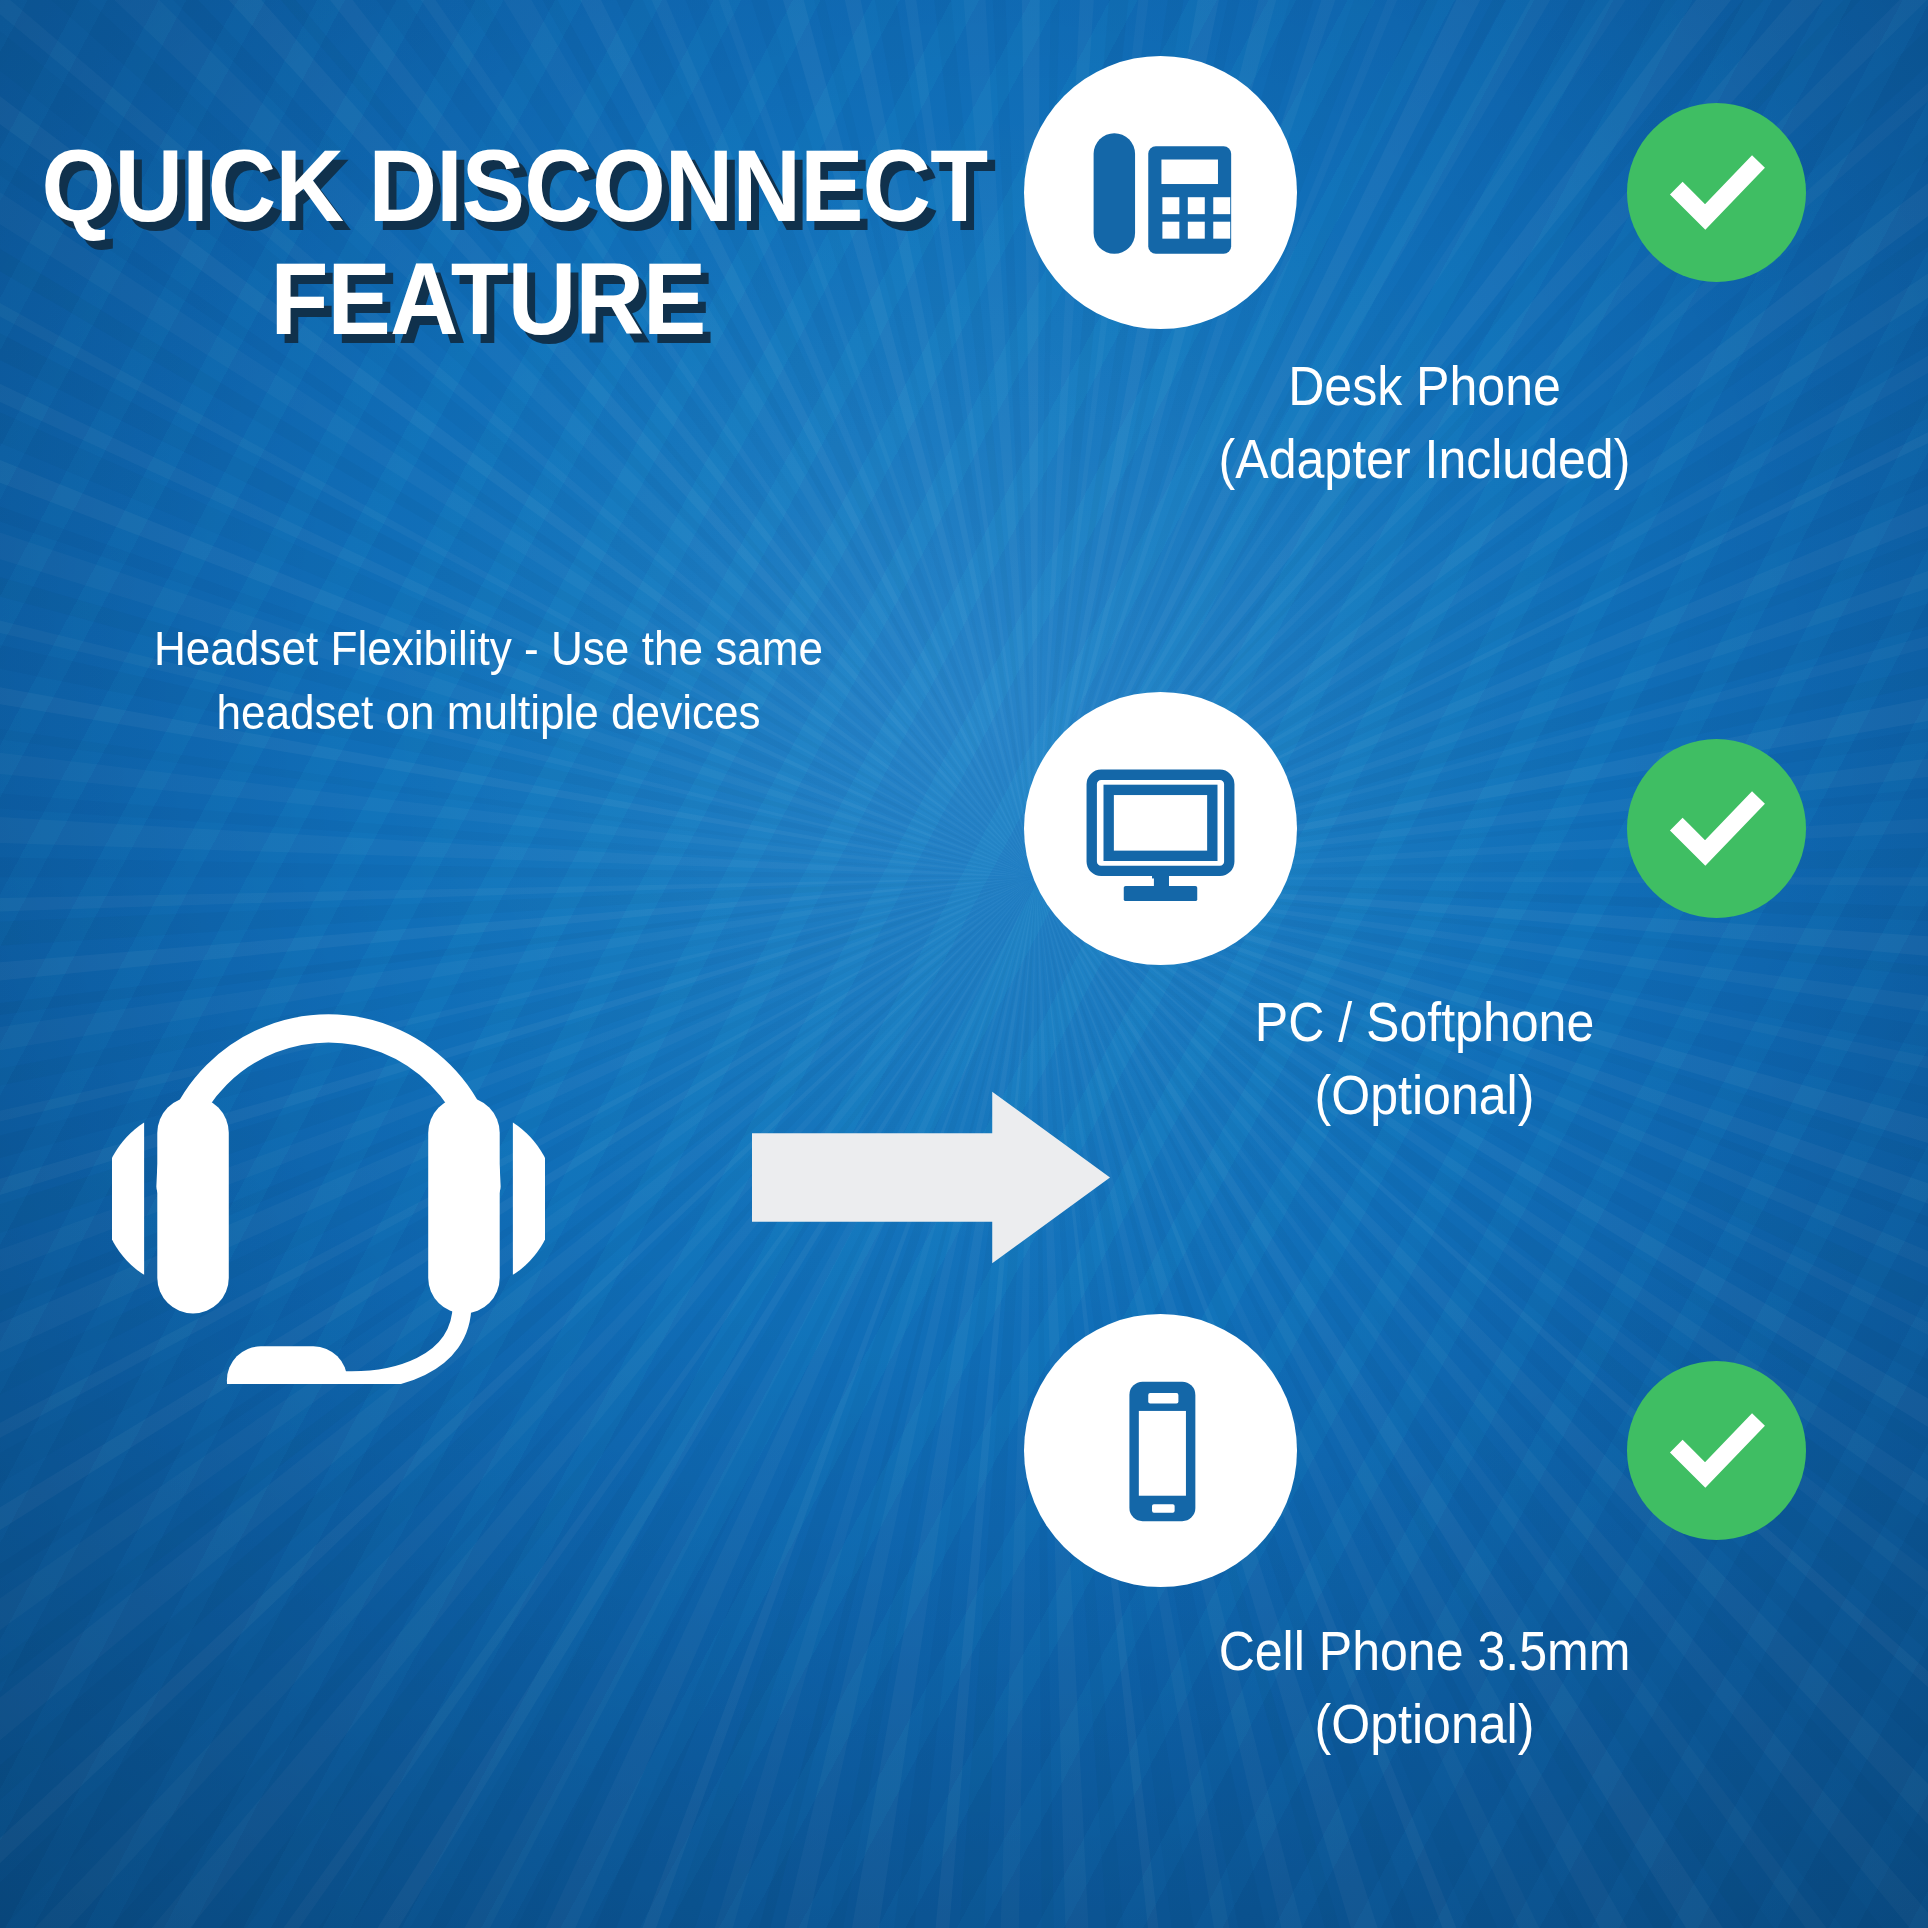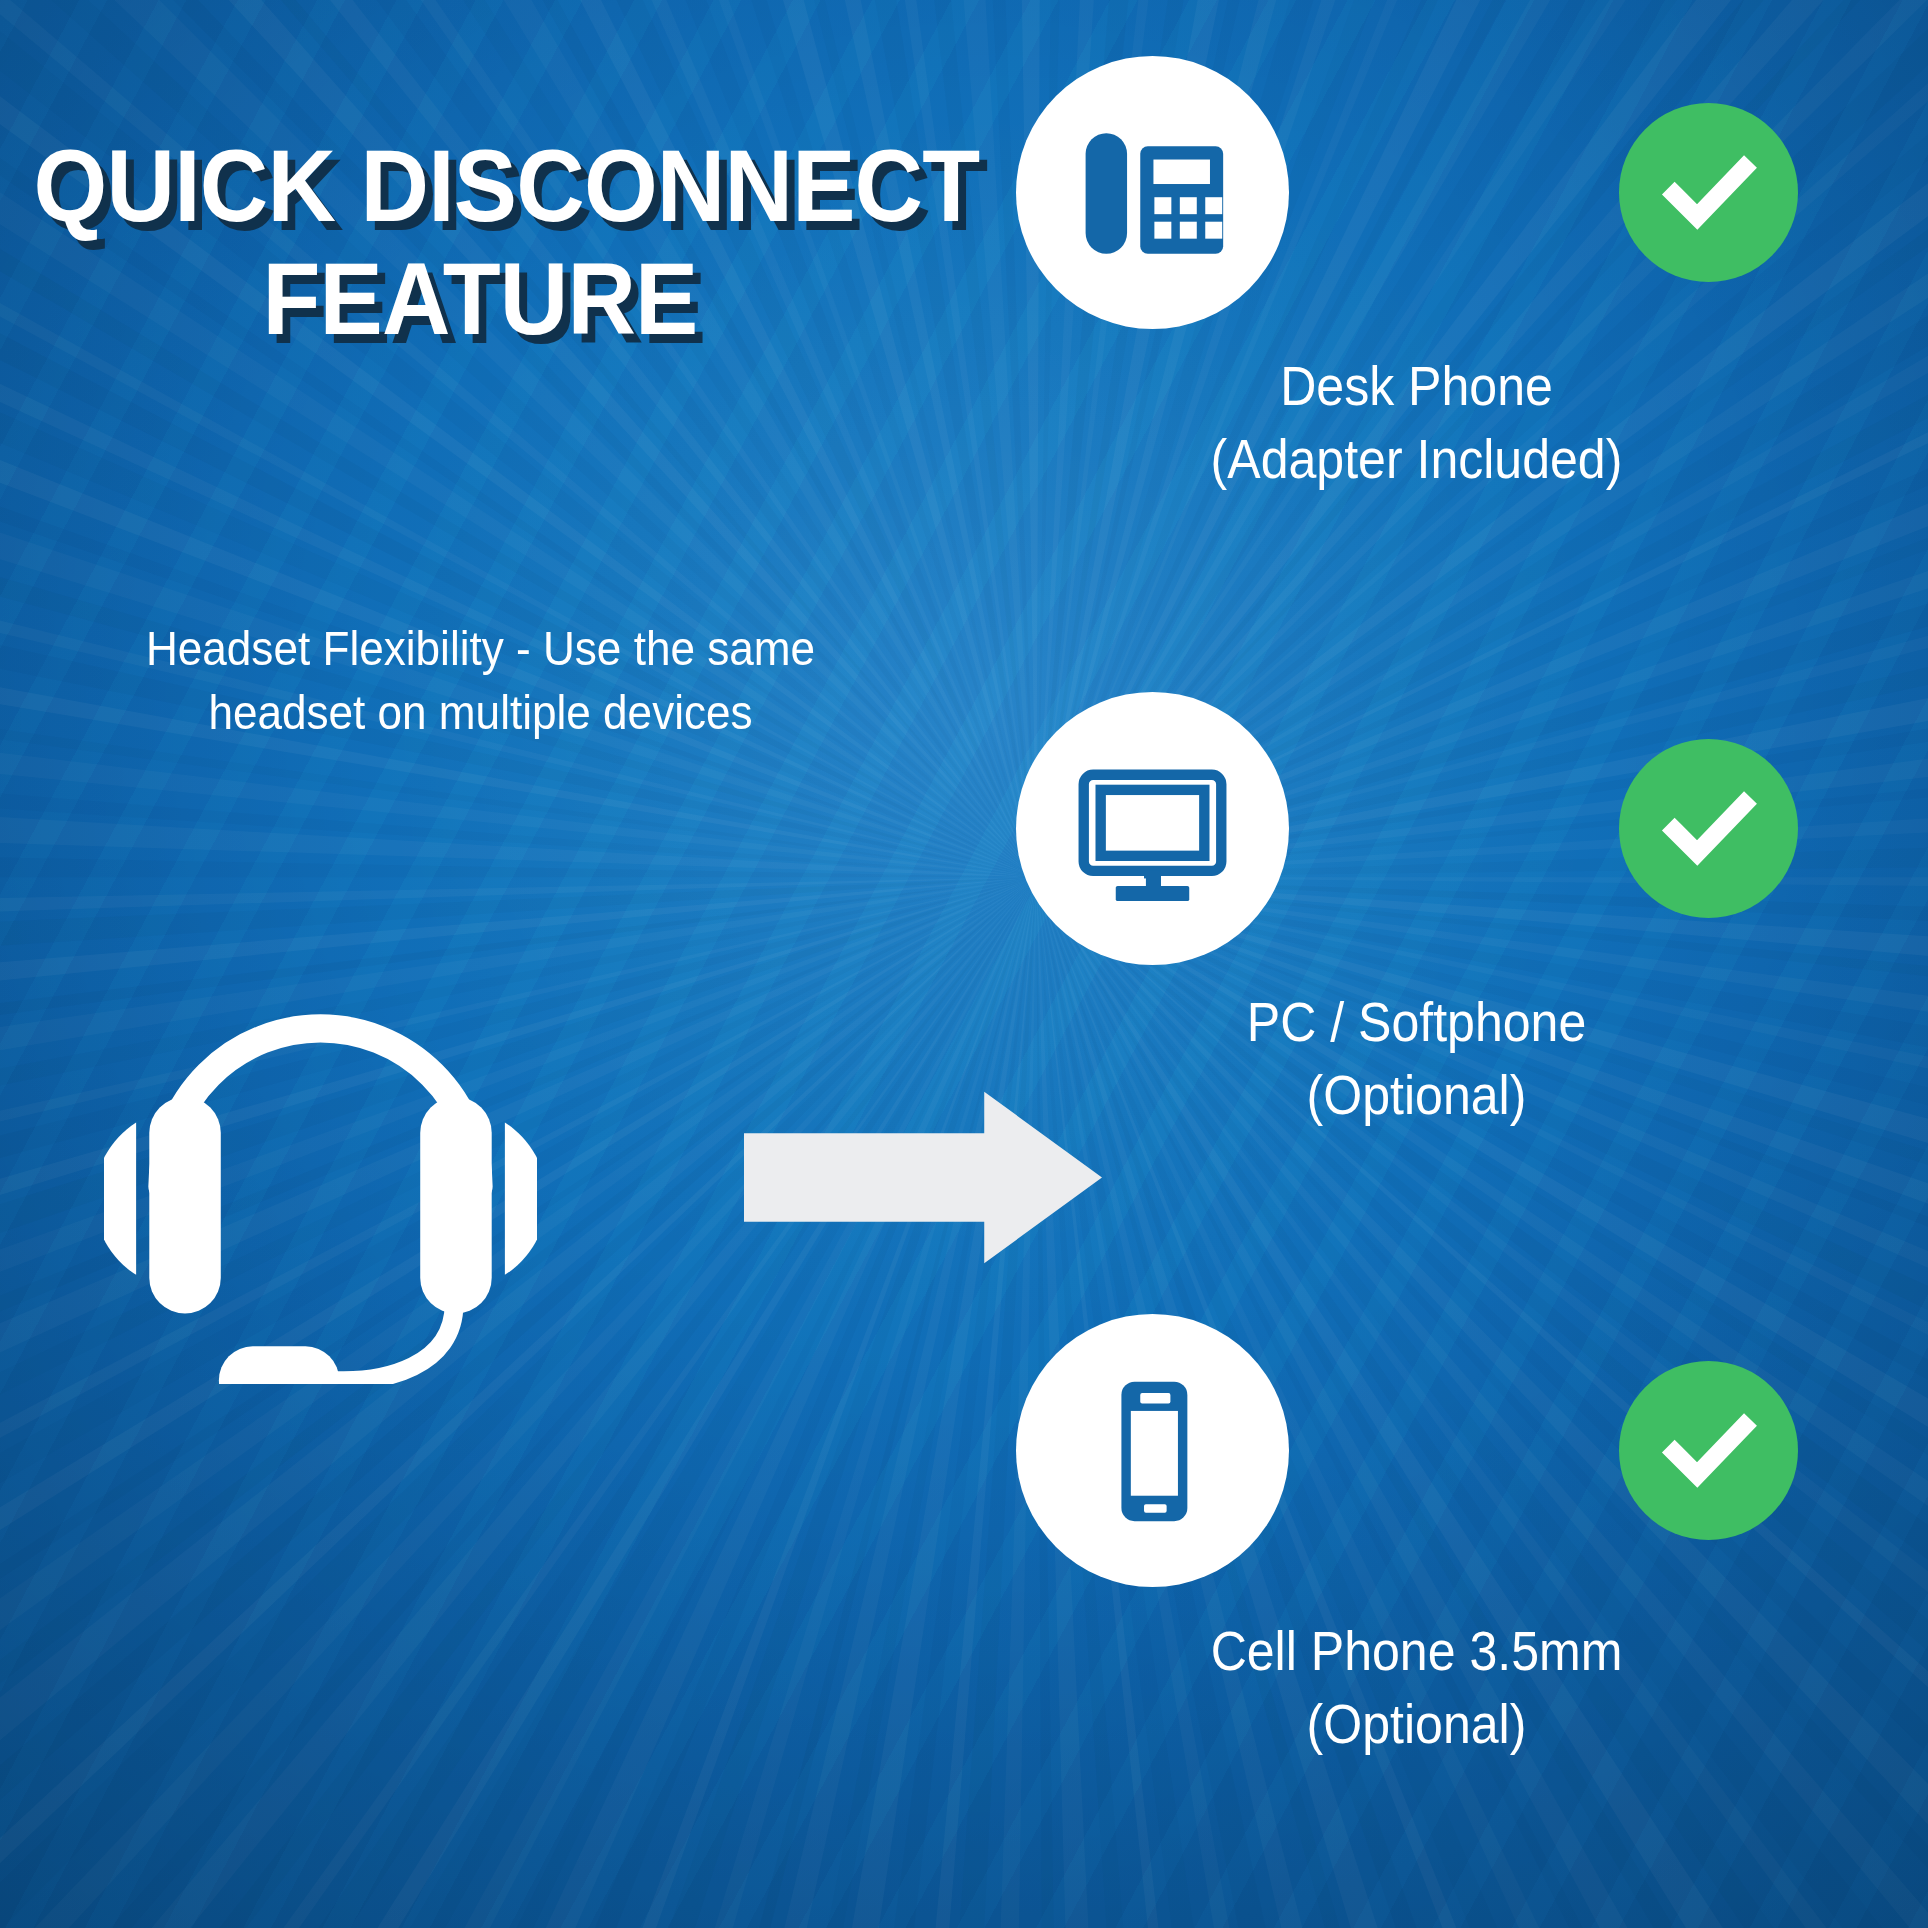--- a/index.html
+++ b/index.html
@@ -29,21 +29,21 @@
         rgba(0,0,0,0.030) 70px);
     mix-blend-mode:overlay;
     opacity:.85;
   }
   #bg .vig {
     position:absolute; inset:0;
     background:radial-gradient(circle at 989px 725px, rgba(255,255,255,0.06) 0%, rgba(255,255,255,0) 40%, rgba(0,0,0,0.16) 100%);
   }
 
   
-  .stage { position:absolute; inset:0; z-index:2; }
+  .stage { position:absolute; inset:0; z-index:2;margin-left:8px; }
 
   
   #title-block {
     position:absolute; left:0; top:130px; width:960px;
     text-align:center;
   }
   #title-block .line {
     font-family:"Liberation Sans", sans-serif;
     font-weight:bold;
     font-size:102px;

